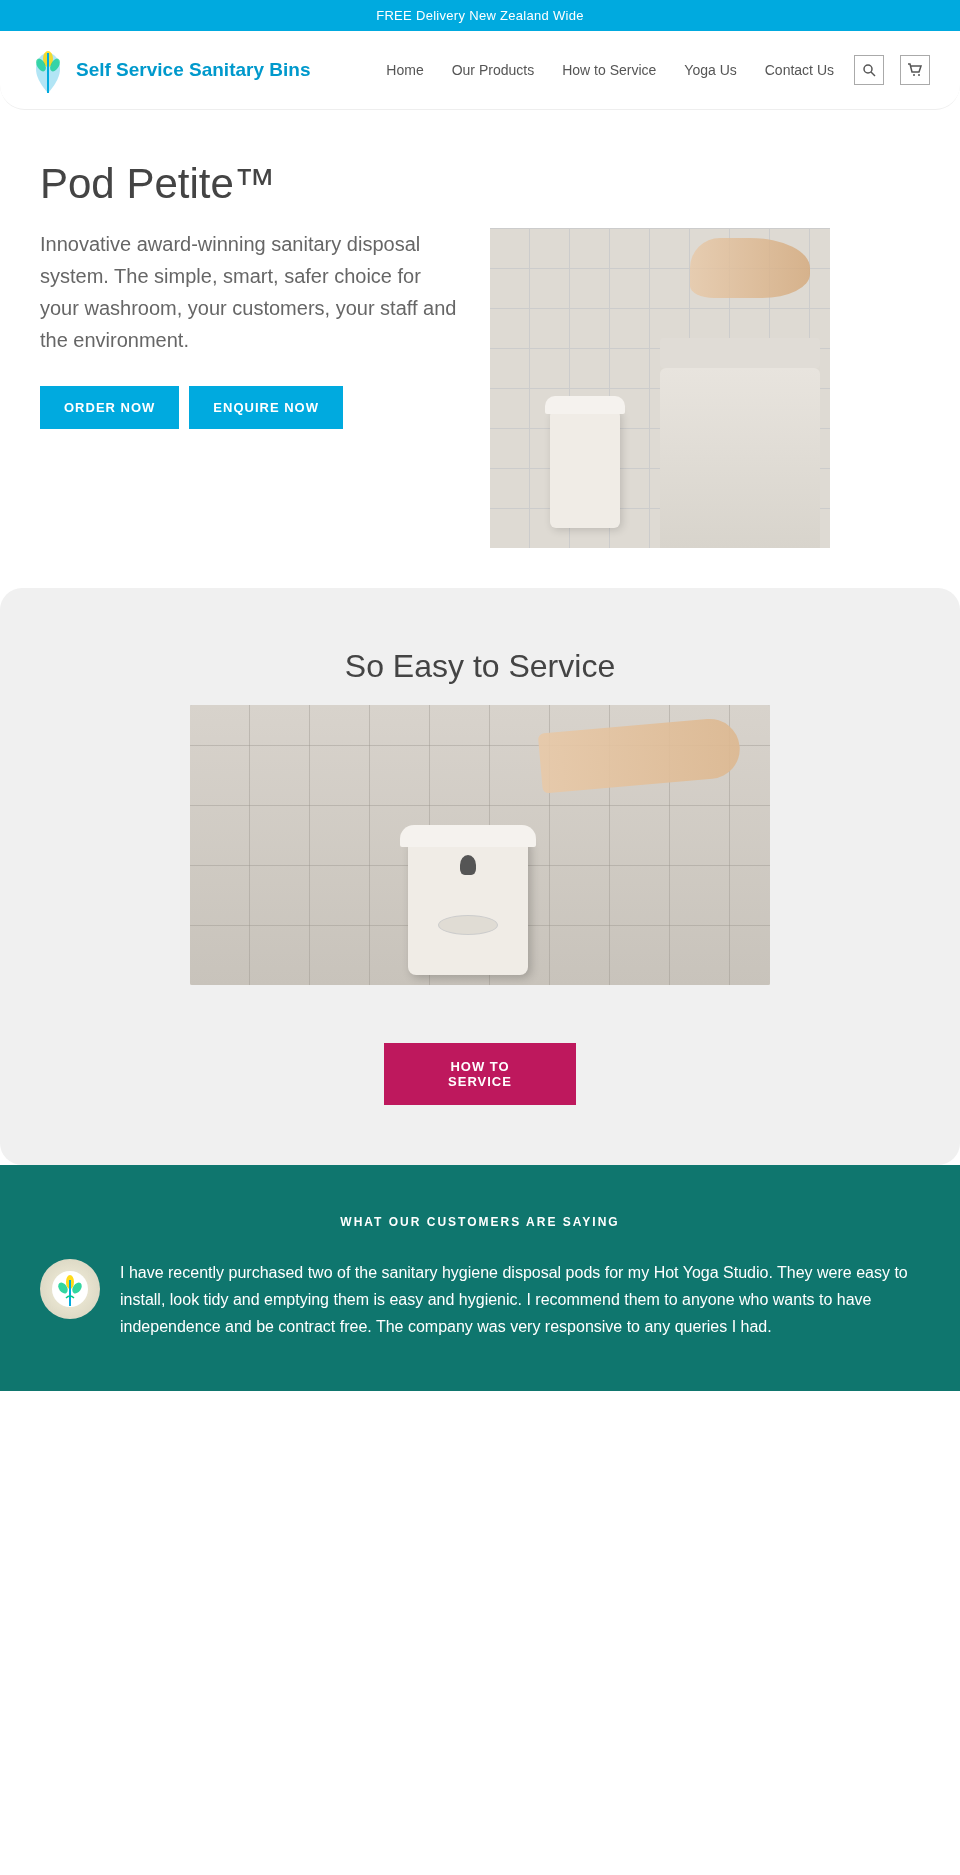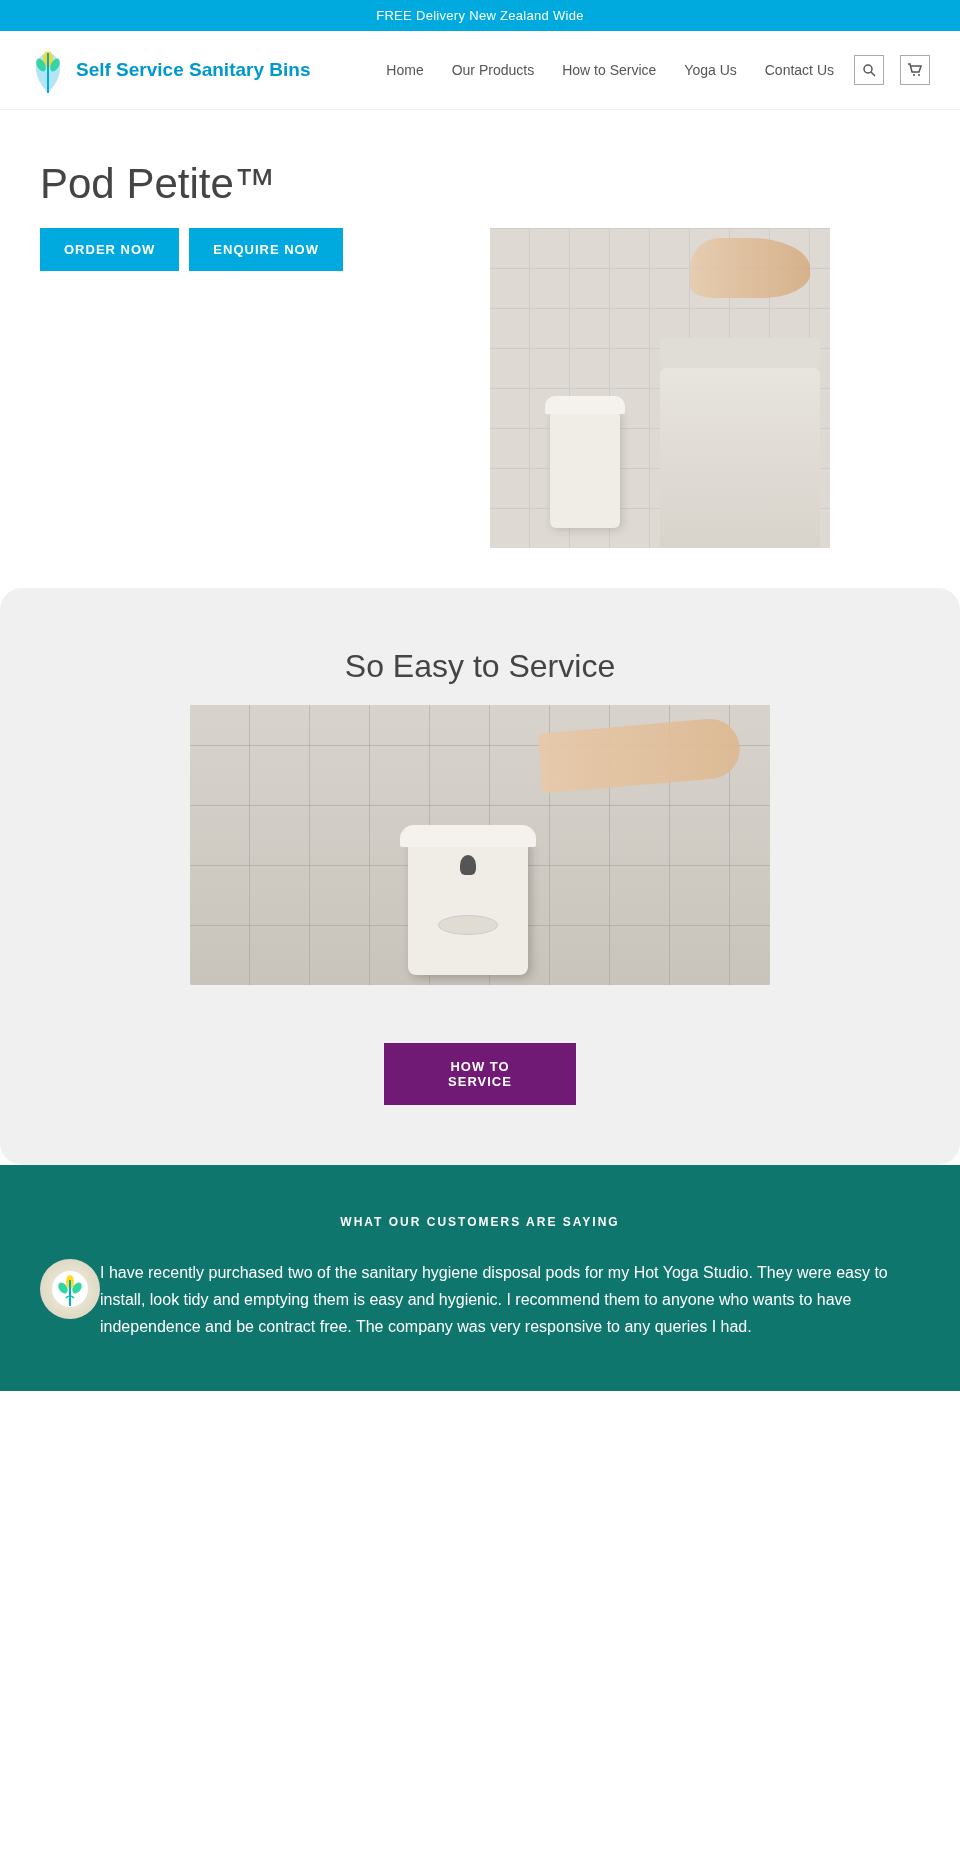--- a/index.html
+++ b/index.html
@@ -15,20 +15,21 @@
       letter-spacing: 0.3px;
     }
 
     
     .header {
       display: flex;
       align-items: center;
       padding: 14px 30px;
       border-bottom: 1px solid #eee;
       background: #fff;
+      border-radius: 25px;
     }
     .logo-area {
       display: flex;
       align-items: center;
       text-decoration: none;
       margin-right: auto;
     }
     .logo-icon {
       width: 36px;
       height: 50px;
@@ -228,21 +229,21 @@
       top: 20px;
       right: 30px;
       width: 200px;
       height: 60px;
       background: linear-gradient(90deg, #e8c9a8, #ddb890);
       border-radius: 10px 50px 50px 10px;
       transform: rotate(-5deg);
       opacity: 0.9;
     }
     .btn-how-to {
-      background: #701a75;
+      background: #be185d;
       color: #fff;
       border: none;
       padding: 16px 64px;
       font-size: 13px;
       font-weight: 700;
       letter-spacing: 1px;
       cursor: pointer;
       text-transform: uppercase;
       display: inline-block;
     }
@@ -257,20 +258,21 @@
       font-size: 12px;
       letter-spacing: 2px;
       color: #fff;
       text-transform: uppercase;
       margin-bottom: 30px;
       font-weight: 600;
     }
     .testimonial-item {
       display: flex;
       align-items: flex-start;
+      gap: 20px;
     }
     .testimonial-avatar {
       width: 60px;
       height: 60px;
       border-radius: 50%;
       background: #fff;
       flex-shrink: 0;
       display: flex;
       align-items: center;
       justify-content: center;
@@ -336,20 +338,21 @@
       </svg>
     </button>
   </div>
 </header>
 
 <section class="hero">
   <div style="max-width:960px;">
     <h1 class="hero-title">Pod Petite™</h1>
     <div class="flex-row">
       <div style="flex:1; max-width:430px;">
+        <p class="hero-description">Innovative award-winning sanitary disposal system. The simple, smart, safer choice for your washroom, your customers, your staff and the environment.</p>
         <div class="hero-buttons">
           <button class="btn-order">ORDER NOW</button>
           <button class="btn-enquire">ENQUIRE NOW</button>
         </div>
       </div>
       <div style="flex:1; display:flex; justify-content:flex-start; padding-left:10px;">
 
         <div class="hero-image">
           <div class="tile-bg"></div>
 

